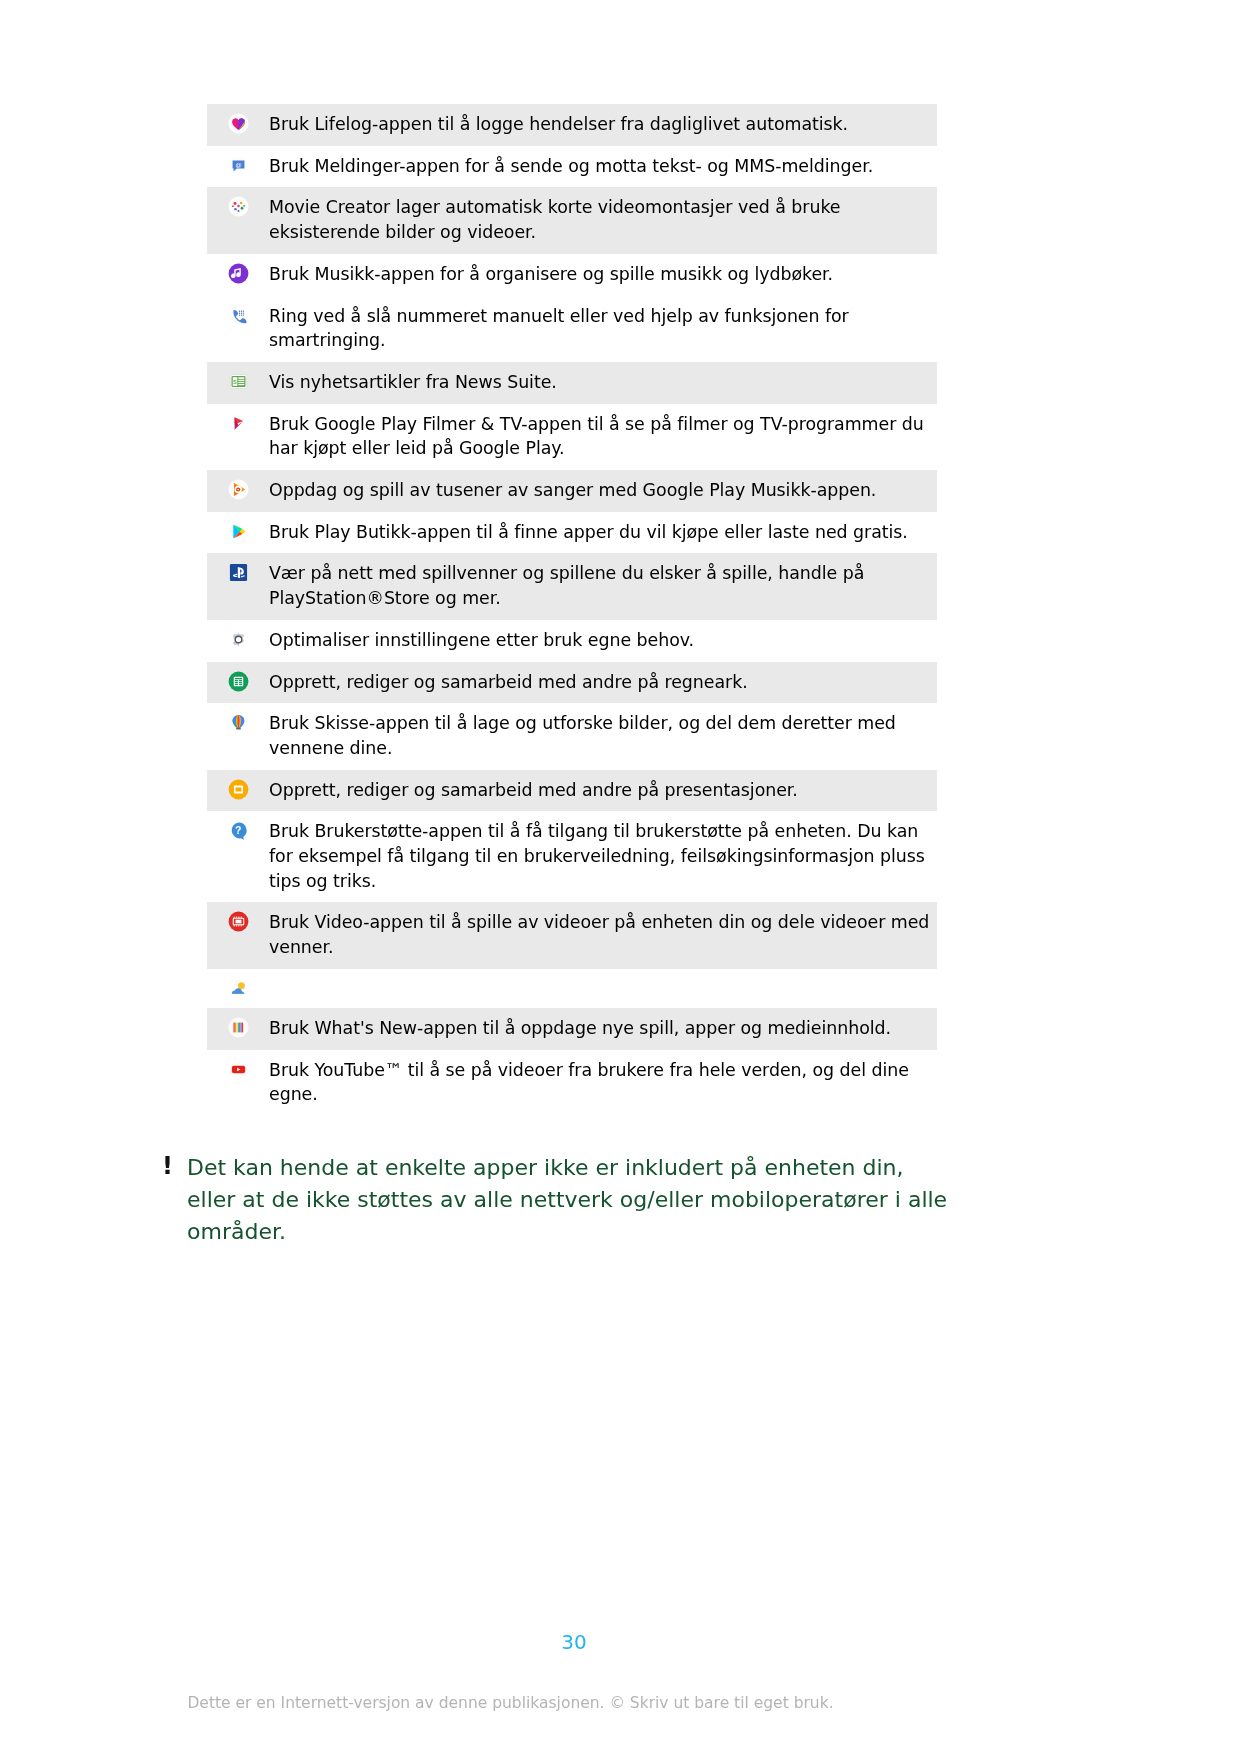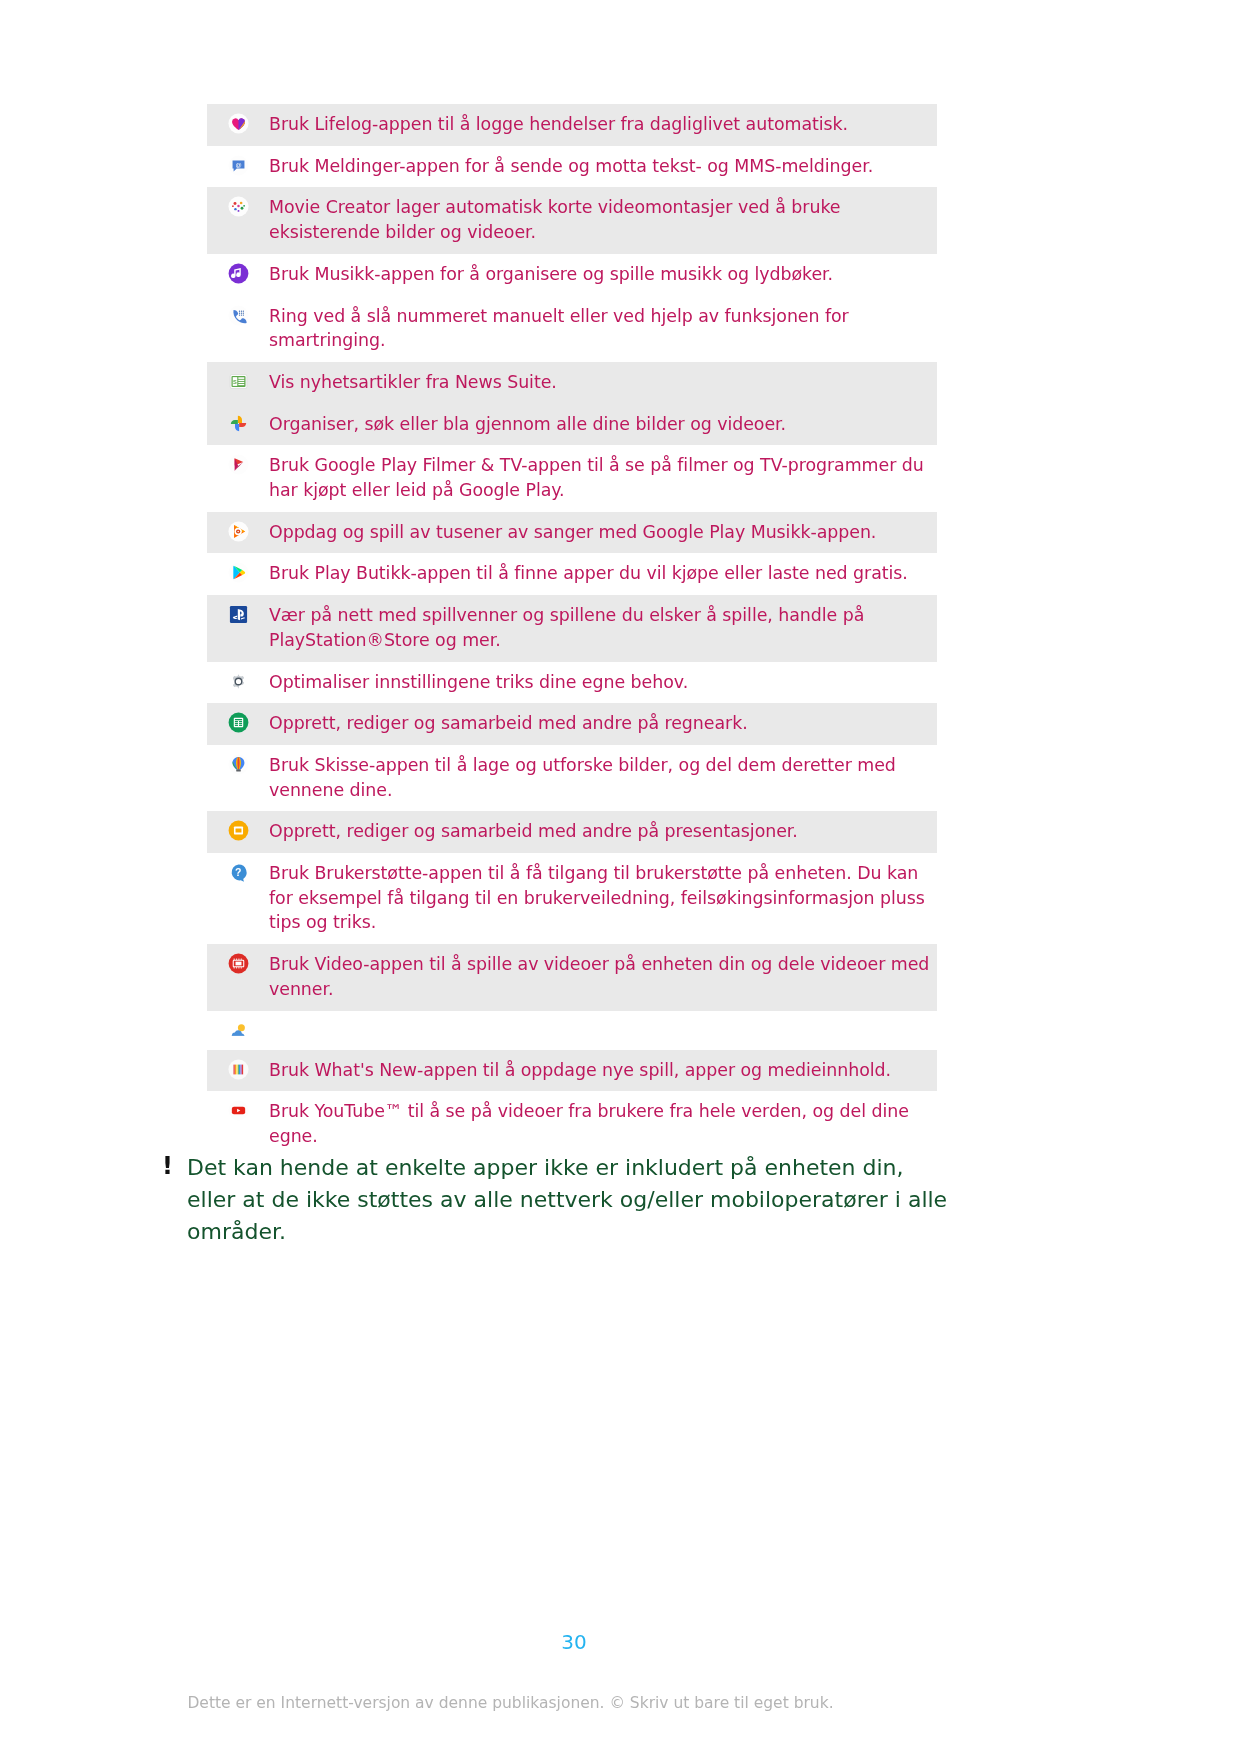--- a/index.html
+++ b/index.html
@@ -42,21 +42,21 @@
     flex: 0 0 62px;
     display: flex;
     align-items: flex-start;
     justify-content: center;
     padding-top: 1px;
   }
   .app-row .desc-cell {
     flex: 1 1 auto;
     font-size: 17.4px;
     line-height: 1.42;
-    color: #be185d;
+    color: #000000;
     padding-right: 0;
     letter-spacing: -0.05px;
   }
   
   .ic {
     width: 21px;
     height: 21px;
     display: block;
   }
 
@@ -198,33 +198,20 @@
               <text x="8" y="14.6" font-size="6.5" font-family="sans-serif" font-weight="bold" fill="#5fa84c" text-anchor="middle">S</text>
               <rect x="11.8" y="7.2" width="6.8" height="1.8" fill="#ffffff"></rect>
               <rect x="11.8" y="10" width="6.8" height="1.4" fill="#ffffff"></rect>
               <rect x="11.8" y="12.4" width="6.8" height="1.4" fill="#ffffff"></rect>
               <rect x="11.8" y="14.8" width="6.8" height="1.4" fill="#ffffff"></rect>
             </svg>
           </span>
         </div>
         <div class="desc-cell">Vis nyhetsartikler fra News Suite.</div>
       </div>
-      <div class="app-row shaded">
-        <div class="icon-cell">
-          <span>
-            <svg class="ic" viewBox="0 0 24 24" xmlns="http://www.w3.org/2000/svg">
-              <path d="M11.3 3.2c2.6 0 4.7 2.1 4.7 4.7v3.4h-4.7z" fill="#f9ab00"></path>
-              <path d="M20.8 11.3c0 2.6-2.1 4.7-4.7 4.7h-3.4v-4.7z" fill="#ea4335"></path>
-              <path d="M12.7 20.8c-2.6 0-4.7-2.1-4.7-4.7v-3.4h4.7z" fill="#4285f4"></path>
-              <path d="M3.2 12.7c0-2.6 2.1-4.7 4.7-4.7h3.4v4.7z" fill="#34a853"></path>
-            </svg>
-          </span>
-        </div>
-        <div class="desc-cell">Organiser, søk eller bla gjennom alle dine bilder og videoer.</div>
-      </div>
       <div class="app-row">
         <div class="icon-cell">
           <span>
             <svg class="ic" viewBox="0 0 24 24" xmlns="http://www.w3.org/2000/svg">
               <circle cx="12" cy="12" r="11.5" fill="#fdfdfd"></circle>
               <path d="M7.6 4.8 17.4 9l-9.8 4.2z" fill="#e53935"></path>
               <path d="M7.6 4.8v14.4l4.1-5.4z" fill="#c2185b"></path>
               <path d="M7.6 19.2 17.4 9l-5.7 4.8z" fill="#ad1457"></path>
             </svg>
           </span>
@@ -276,21 +263,21 @@
       <div class="app-row">
         <div class="icon-cell">
           <span>
             <svg class="ic" viewBox="0 0 24 24" xmlns="http://www.w3.org/2000/svg">
               <path d="M12 3.6 13 5.7a6.5 6.5 0 0 1 1.8.7l2.2-.7 1.4 2.4-1.6 1.6c.1.3.1.7.1 1s0 .7-.1 1l1.6 1.6-1.4 2.4-2.2-.7c-.5.3-1.1.5-1.8.7L12 20.4l-1-2.1a6.5 6.5 0 0 1-1.8-.7l-2.2.7-1.4-2.4 1.6-1.6a6 6 0 0 1-.1-1c0-.3 0-.7.1-1L5.6 8.1 7 5.7l2.2.7c.5-.3 1.1-.5 1.8-.7z" fill="#c7ccd1"></path>
               <circle cx="12" cy="12" r="3.7" fill="#ffffff"></circle>
               <circle cx="12" cy="12" r="3.7" fill="none" stroke="#4a5560" stroke-width="1.5"></circle>
             </svg>
           </span>
         </div>
-        <div class="desc-cell">Optimaliser innstillingene triks dine egne behov.</div>
+        <div class="desc-cell">Optimaliser innstillingene etter bruk egne behov.</div>
       </div>
       <div class="app-row shaded">
         <div class="icon-cell">
           <span>
             <svg class="ic" viewBox="0 0 24 24" xmlns="http://www.w3.org/2000/svg">
               <circle cx="12" cy="12" r="11.3" fill="#0f9d58"></circle>
               <rect x="6.6" y="6.6" width="10.8" height="10.8" rx="1" fill="#ffffff"></rect>
               <g fill="#0f9d58">
                 <rect x="7.9" y="8" width="8.2" height="1.5"></rect>
                 <rect x="7.9" y="10.3" width="3.5" height="1.5"></rect>

